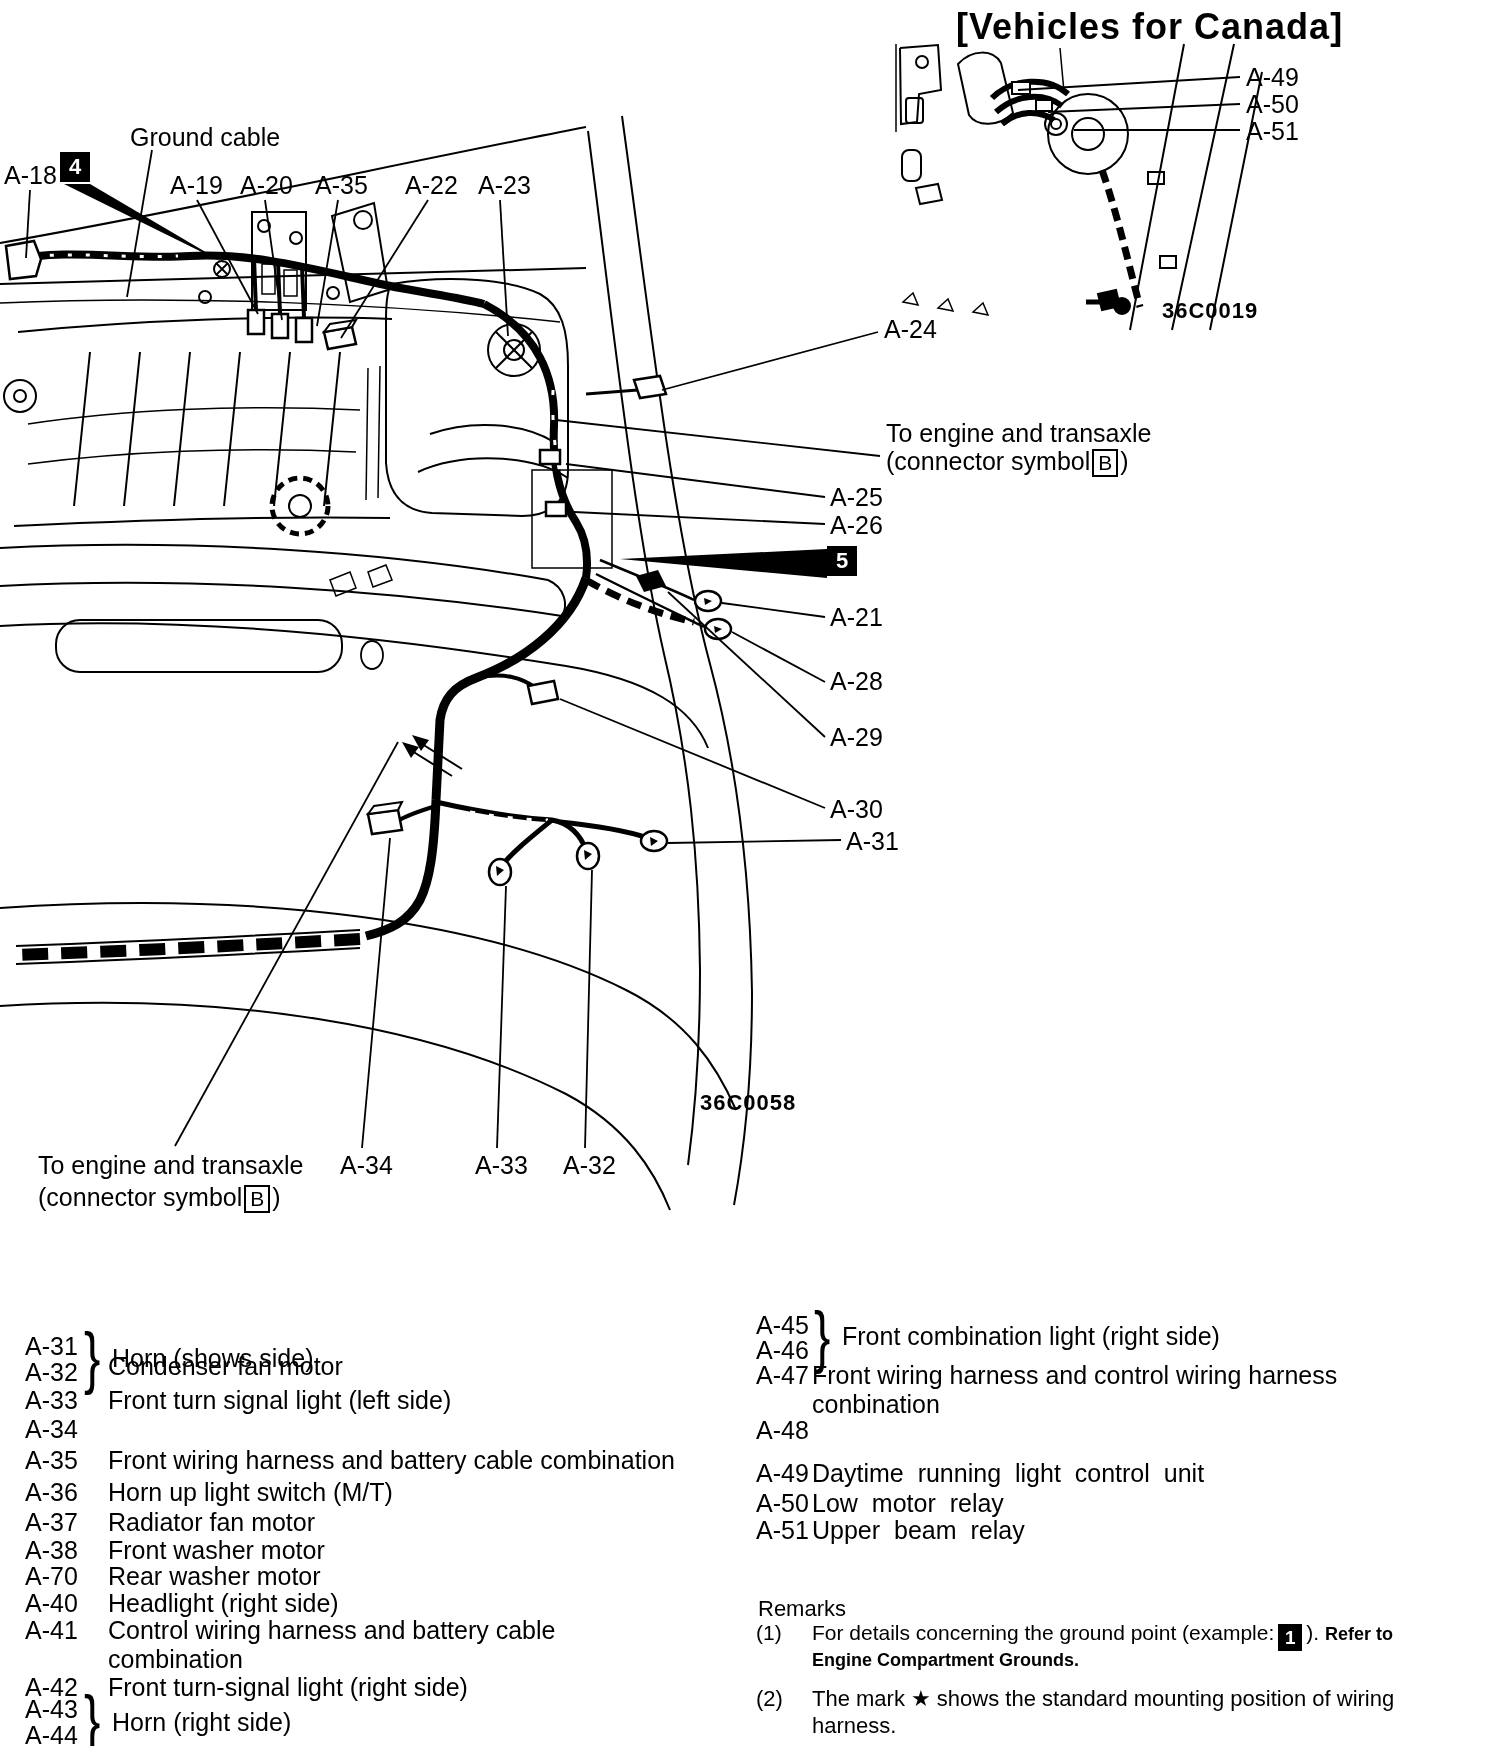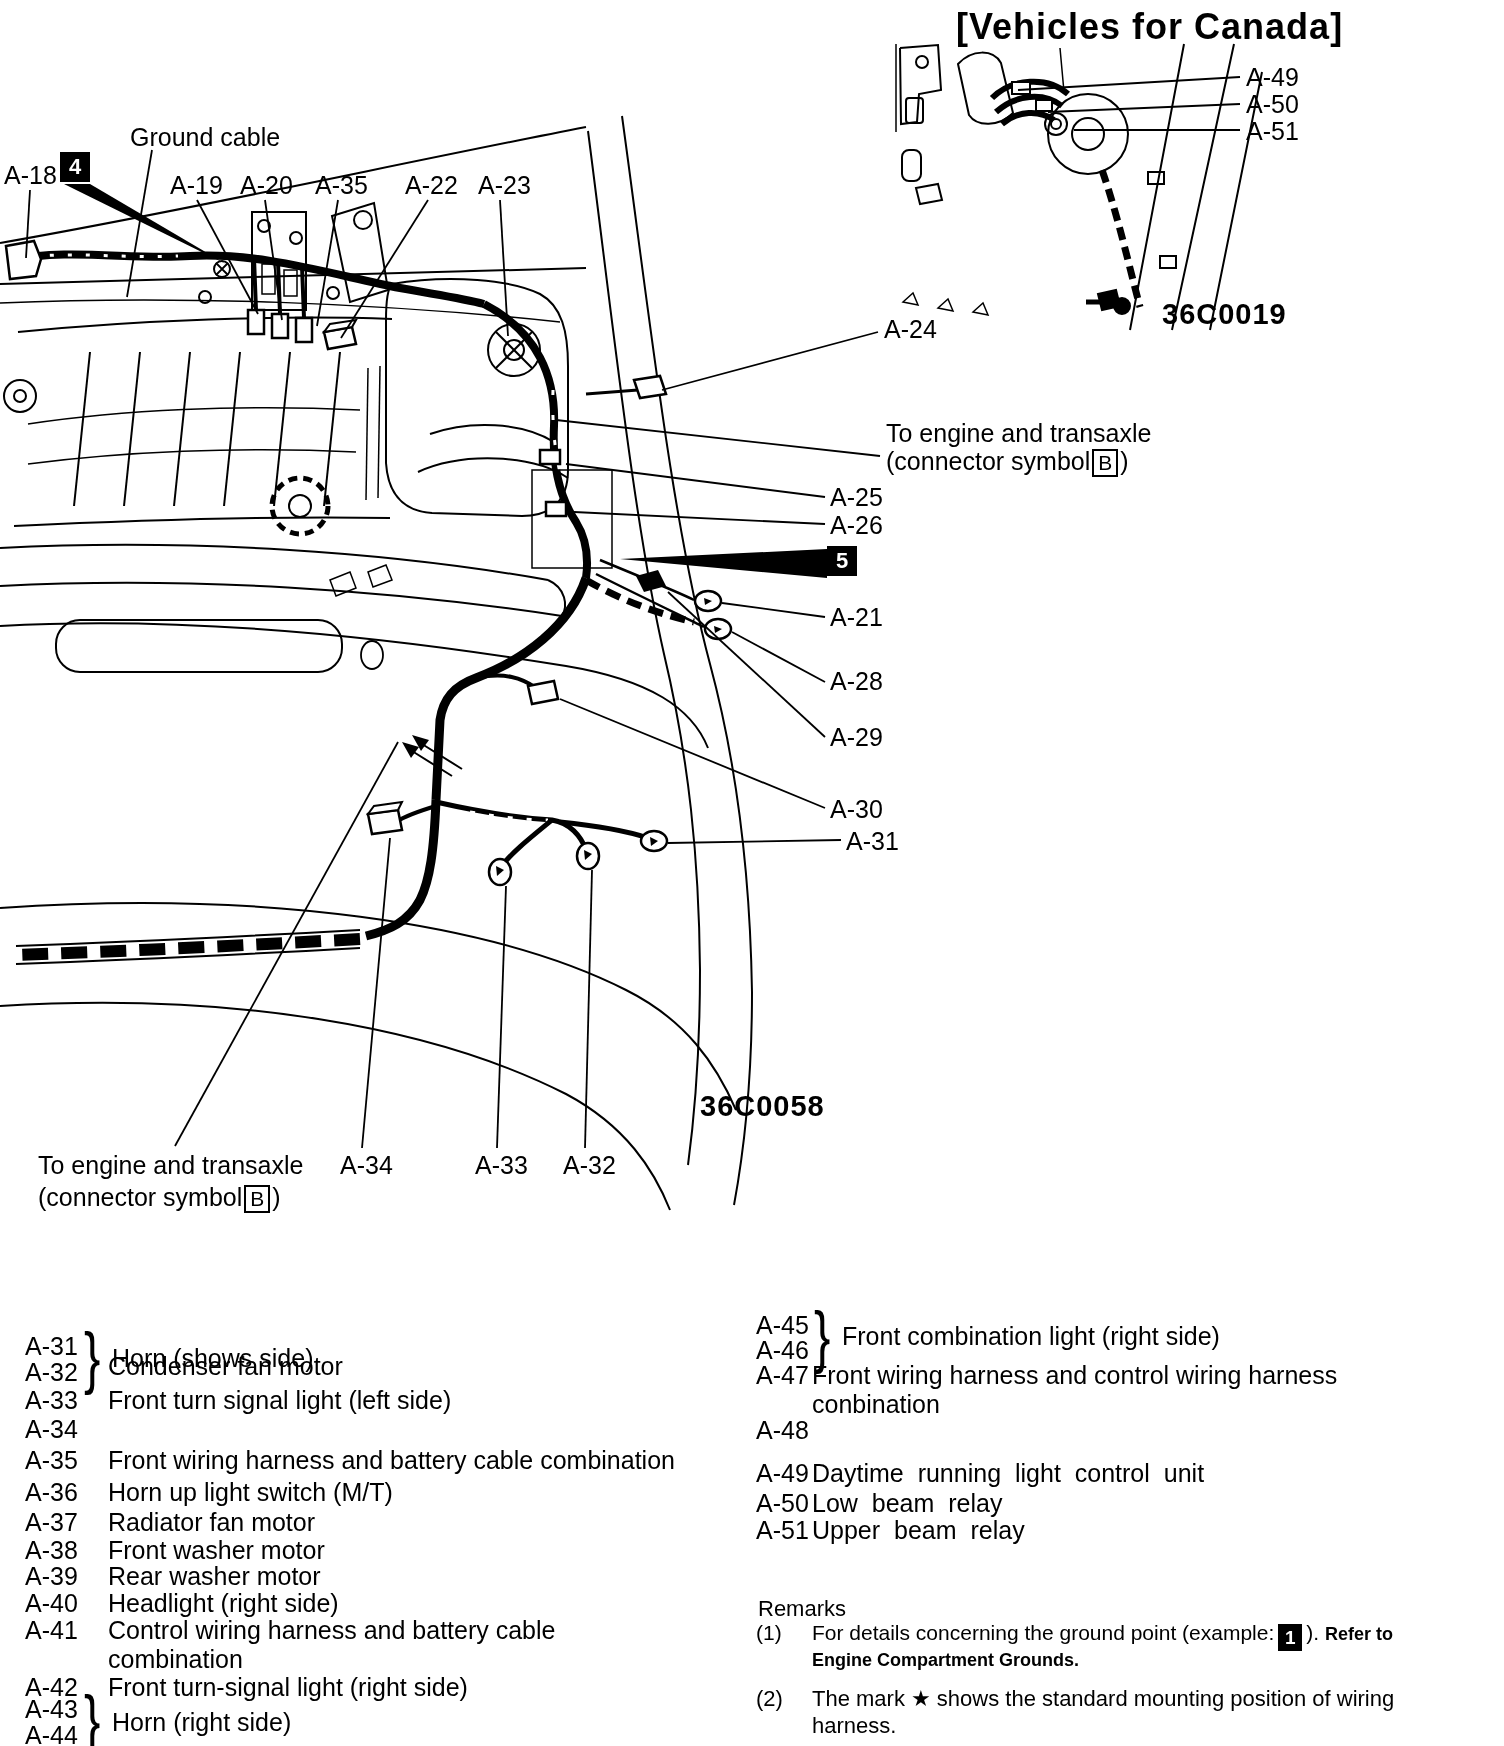--- a/index.html
+++ b/index.html
@@ -1,20 +1,20 @@
 <!DOCTYPE html>
 <html><head>
 <meta charset="utf-8">
 <style>
   html,body{margin:0;padding:0;background:#fff;}
   #page{position:relative;width:1504px;height:1746px;background:#ffffff;color:#000;
         font-family:"Liberation Sans", sans-serif;overflow:hidden;}
   #art{position:absolute;left:0;top:0;}
   .lbl{position:absolute;font-size:25px;line-height:1.05;white-space:nowrap;color:#000;}
-  .fig{position:absolute;font-size:29px;font-weight:bold;letter-spacing:1px;white-space:nowrap;text-align:right;}
+  .fig{position:absolute;font-size:22px;font-weight:bold;letter-spacing:1px;white-space:nowrap;text-align:right;}
   .title{position:absolute;font-size:36px;font-weight:bold;letter-spacing:1px;white-space:nowrap;}
   .marker{position:absolute;width:30px;height:30px;background:#000;color:#fff;
           font-size:22px;font-weight:bold;text-align:center;line-height:30px;}
   .brace{position:absolute;font-size:68px;font-weight:200;transform:scaleX(.72);transform-origin:left top;}
   .leg{position:absolute;font-size:25px;white-space:nowrap;}
   .rem{position:absolute;font-size:21px;white-space:nowrap;}
   .rem2{position:absolute;font-size:22px;white-space:nowrap;}
   .small{font-size:18px;font-weight:bold;}
   .wsp{word-spacing:7px;}
   .bsym{display:inline-block;border:2px solid #000;padding:0 4px;margin:0 2px;font-size:21px;line-height:24px;}
@@ -242,21 +242,21 @@
 <span class="leg" style="left:25px;top:1415px">A-34</span>
 <span class="leg" style="left:108px;top:1352px">Condenser fan motor</span>
 <span class="leg" style="left:25px;top:1446px">A-35</span>
 <span class="leg" style="left:108px;top:1446px">Front wiring harness and battery cable combination</span>
 <span class="leg" style="left:25px;top:1478px">A-36</span>
 <span class="leg" style="left:108px;top:1478px">Horn up light switch (M/T)</span>
 <span class="leg" style="left:25px;top:1508px">A-37</span>
 <span class="leg" style="left:108px;top:1508px">Radiator fan motor</span>
 <span class="leg" style="left:25px;top:1536px">A-38</span>
 <span class="leg" style="left:108px;top:1536px">Front washer motor</span>
-<span class="leg" style="left:25px;top:1562px">A-39</span>
+<span class="leg" style="left:25px;top:1562px">A-70</span>
 <span class="leg" style="left:108px;top:1562px">Rear washer motor</span>
 <span class="leg" style="left:25px;top:1589px">A-40</span>
 <span class="leg" style="left:108px;top:1589px">Headlight (right side)</span>
 <span class="leg" style="left:25px;top:1616px">A-41</span>
 <span class="leg" style="left:108px;top:1616px">Control wiring harness and battery cable</span>
 <span class="leg" style="left:108px;top:1645px">combination</span>
 <span class="leg" style="left:25px;top:1673px">A-42</span>
 <span class="leg" style="left:108px;top:1673px">Front turn-signal light (right side)</span>
 <span class="leg" style="left:25px;top:1695px">A-43</span>
 <span class="leg" style="left:25px;top:1721px">A-44</span>
@@ -267,21 +267,21 @@
 <span class="leg" style="left:756px;top:1336px">A-46</span>
 <span class="brace" style="left:814px;top:1297px">}</span>
 <span class="leg" style="left:842px;top:1322px">Front combination light (right side)</span>
 <span class="leg" style="left:756px;top:1361px">A-47</span>
 <span class="leg" style="left:812px;top:1361px">Front wiring harness and control wiring harness</span>
 <span class="leg" style="left:812px;top:1390px">conbination</span>
 <span class="leg" style="left:756px;top:1416px">A-48</span>
 <span class="leg" style="left:756px;top:1459px">A-49</span>
 <span class="leg wsp" style="left:812px;top:1459px">Daytime running light control unit</span>
 <span class="leg" style="left:756px;top:1489px">A-50</span>
-<span class="leg wsp" style="left:812px;top:1489px">Low beam relay</span>
+<span class="leg wsp" style="left:812px;top:1489px">Low motor relay</span>
 <span class="leg" style="left:756px;top:1516px">A-51</span>
 <span class="leg wsp" style="left:812px;top:1516px">Upper beam relay</span>
 
 <span class="rem2" style="left:758px;top:1596px">Remarks</span>
 <span class="rem" style="left:756px;top:1621px">(1)</span>
 <span class="rem" style="left:812px;top:1621px"><span>For details concerning the ground point (example:</span><span class="mark1">1</span><span>).</span> <span class="small">Refer to</span></span>
 <span class="rem small" style="left:812px;top:1650px">Engine Compartment Grounds.</span>
 <span class="rem2" style="left:756px;top:1686px">(2)</span>
 <span class="rem2" style="left:812px;top:1686px">The mark ★ shows the standard mounting position of wiring</span>
 <span class="rem2" style="left:812px;top:1713px">harness.</span>

